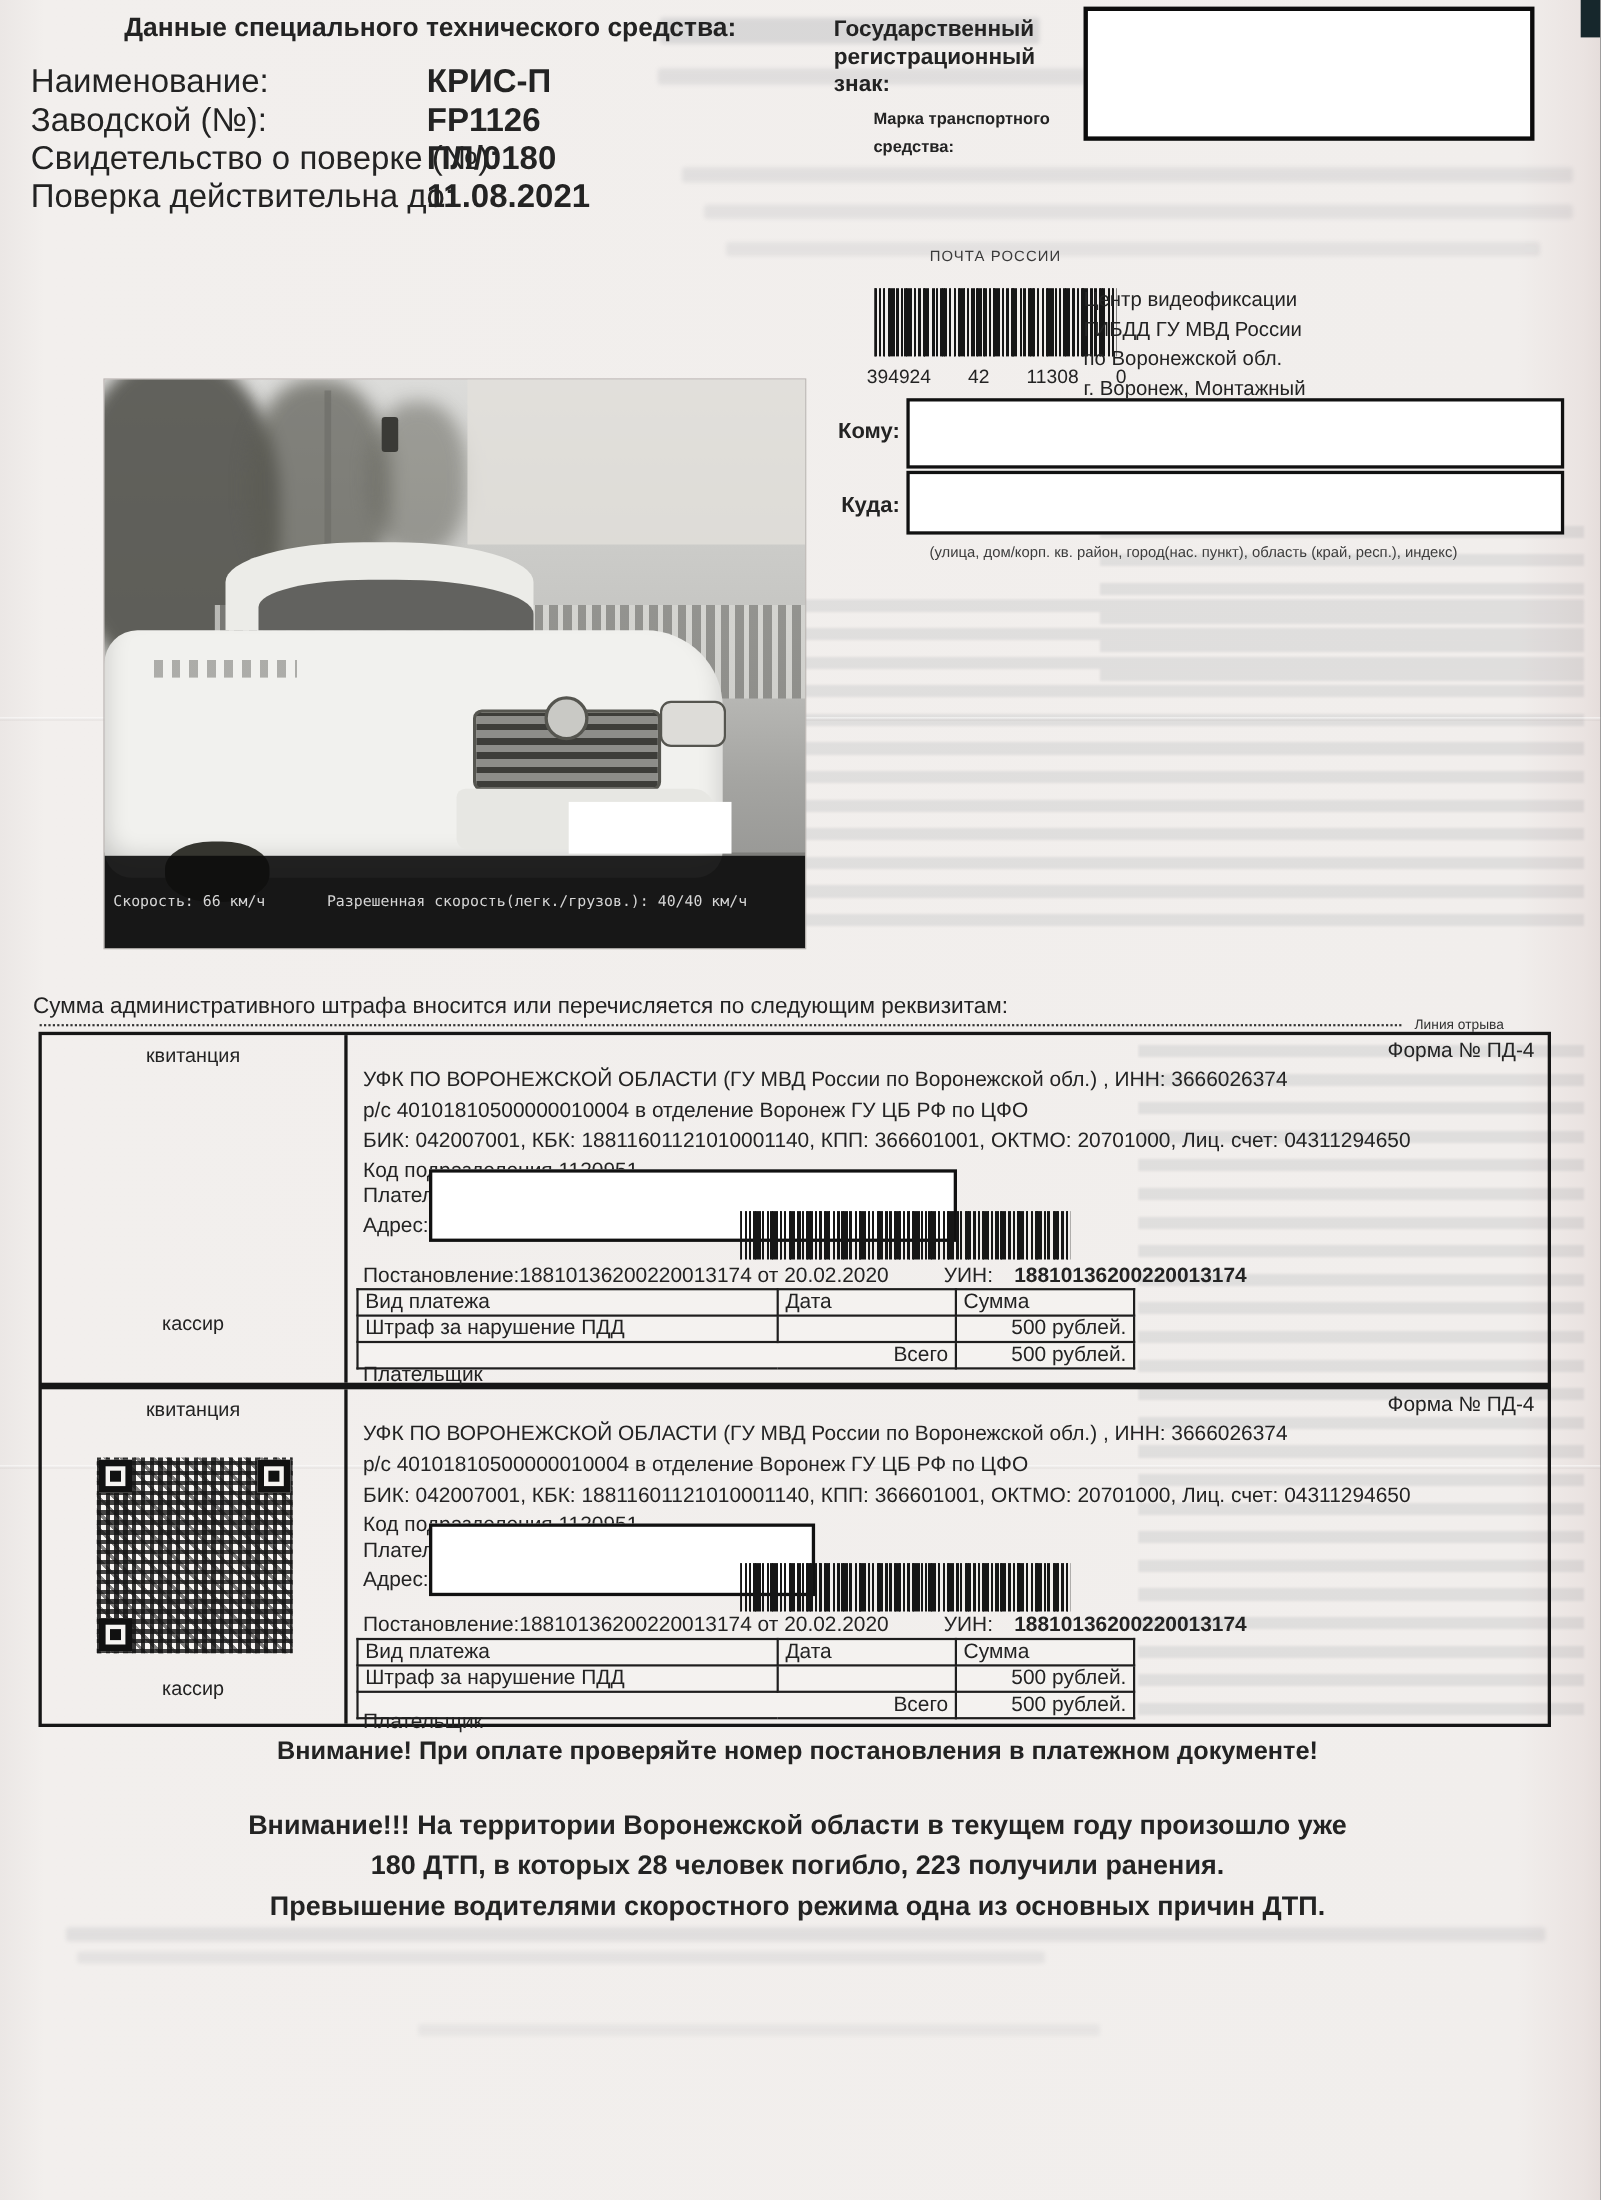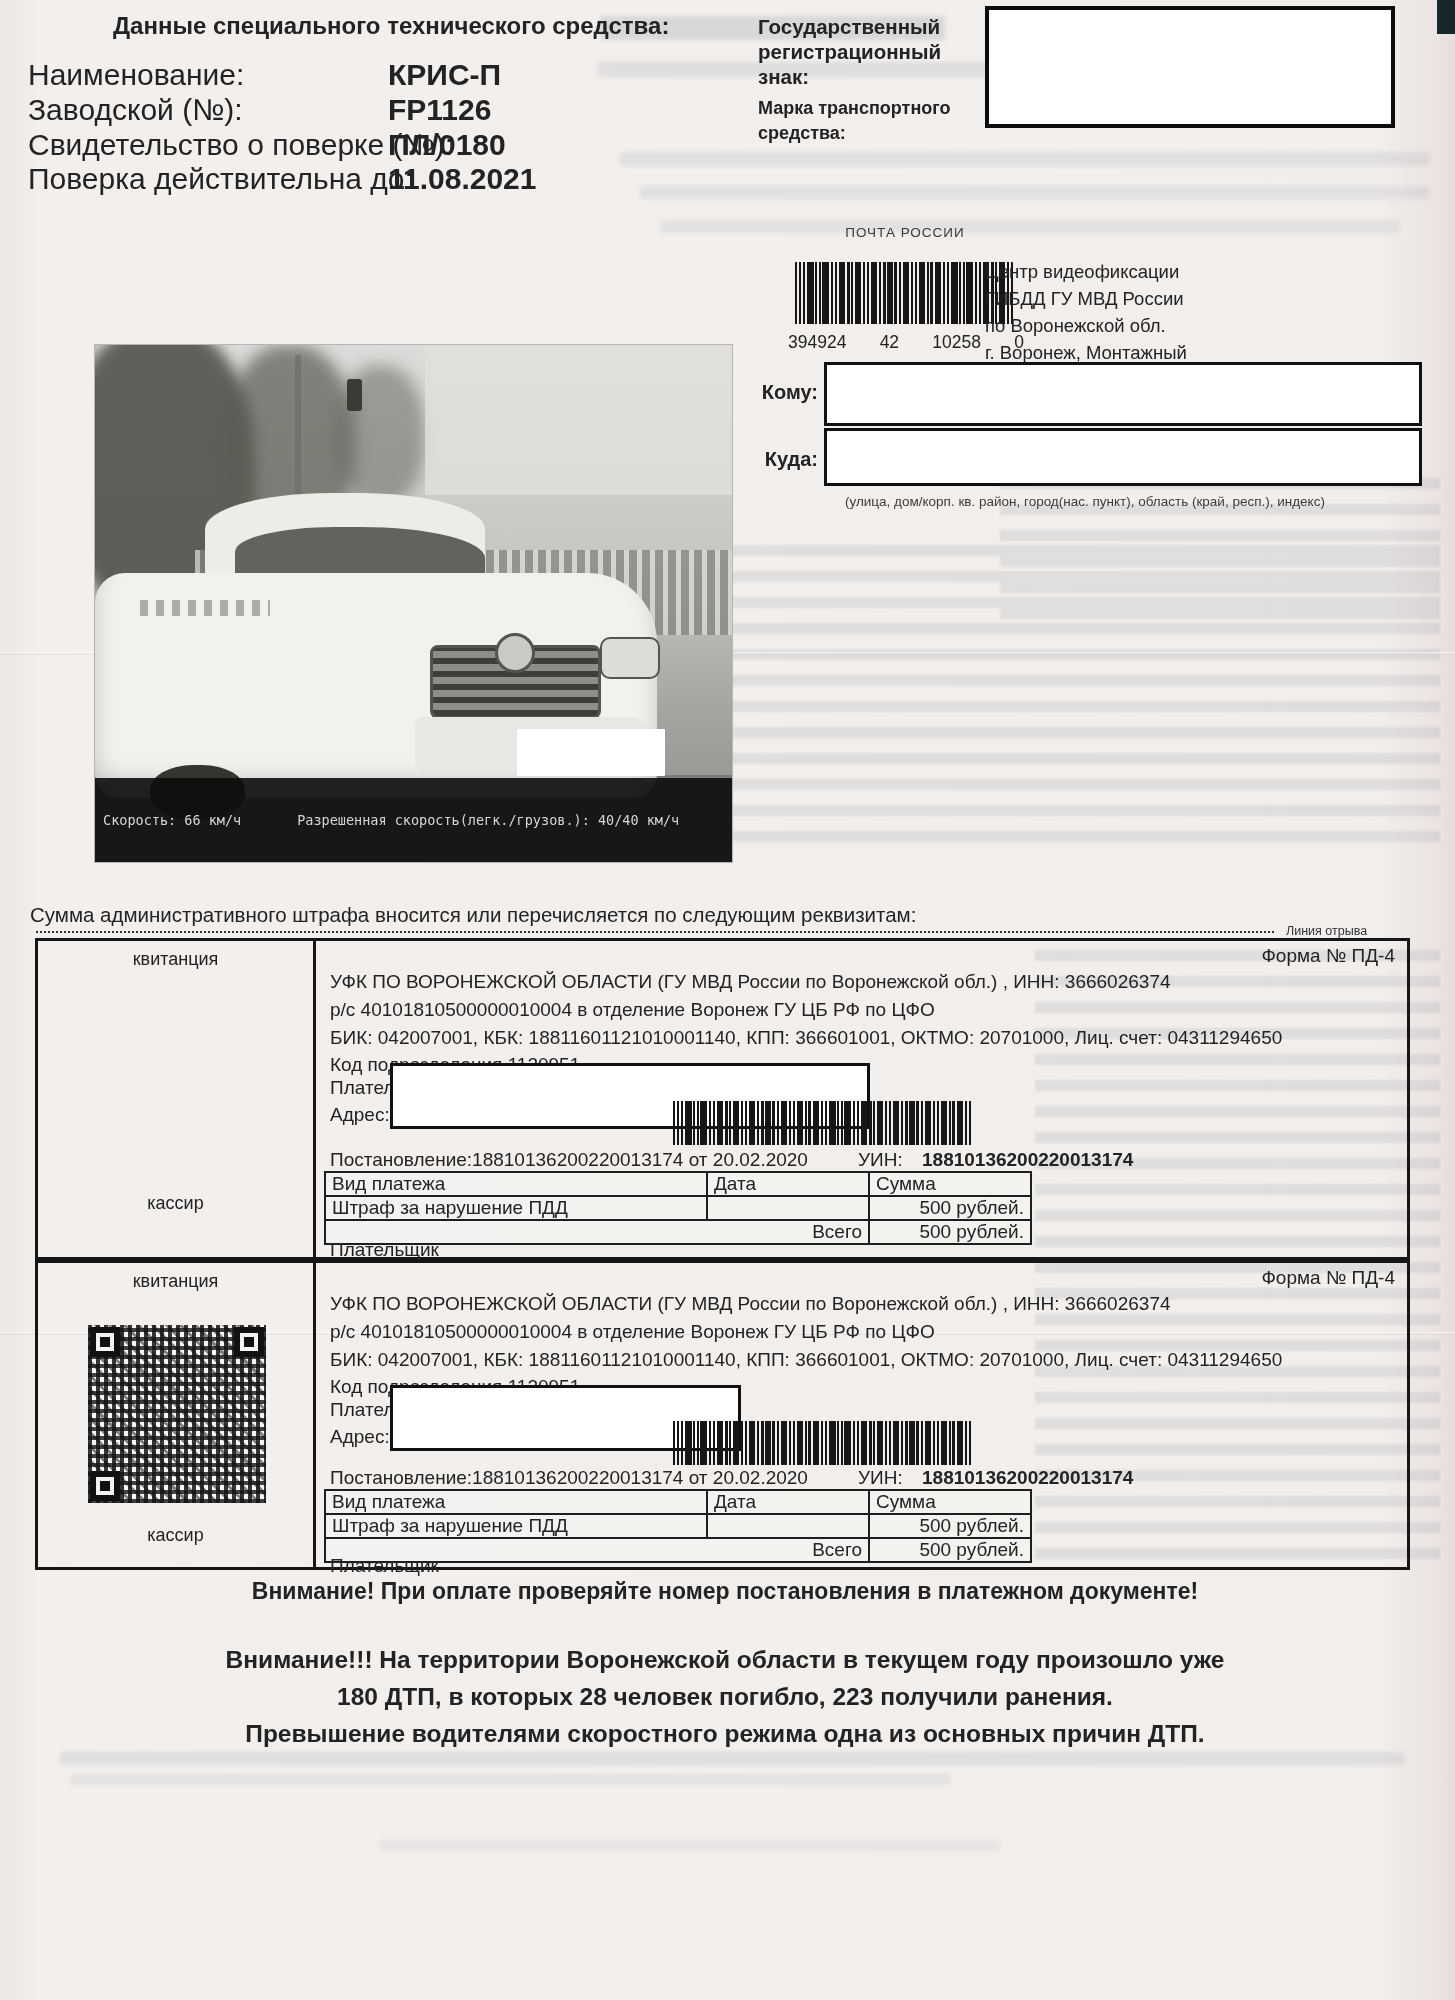--- a/index.html
+++ b/index.html
@@ -71,21 +71,21 @@
   <div class="abs dev-label" style="left:28px;top:58px;">Наименование:</div>
   <div class="abs dev-value b" style="left:388px;top:58px;">КРИС-П</div>
   <div class="abs dev-label" style="left:28px;top:93px;">Заводской (№):</div>
   <div class="abs dev-value b" style="left:388px;top:93px;">FP1126</div>
   <div class="abs dev-label" style="left:28px;top:128px;">Свидетельство о поверке (№):</div>
   <div class="abs dev-value b" style="left:388px;top:128px;">ПЛ/0180</div>
   <div class="abs dev-label" style="left:28px;top:162px;">Поверка действительна до:</div>
   <div class="abs dev-value b" style="left:388px;top:162px;">11.08.2021</div>
 
   <div class="abs b" style="left:758px;top:14px;width:205px;font-size:20.5px;line-height:25px;">Государственный регистрационный знак:</div>
-  <div class="abs b" style="left:758px;top:96px;width:205px;font-size:18px;line-height:25px;">Марка транспортного средства:</div>
+  <div class="abs b" style="left:794px;top:96px;width:205px;font-size:15px;line-height:25px;">Марка транспортного средства:</div>
   <div class="wbox" style="left:985px;top:6px;width:402px;height:114px;"></div>
 
 
   <div class="photo">
     <div class="abs" style="left:-30px;top:-20px;width:190px;height:290px;background:#50504a;border-radius:45%;filter:blur(7px);opacity:.88;"></div>
     <div class="abs" style="left:130px;top:0;width:130px;height:200px;background:#5c5c54;border-radius:45%;filter:blur(8px);opacity:.7;"></div>
     <div class="abs" style="left:240px;top:20px;width:90px;height:140px;background:#6a6a62;border-radius:45%;filter:blur(8px);opacity:.55;"></div>
     <div class="abs" style="left:330px;top:0;width:307px;height:150px;background:#e2e0db;opacity:.8;"></div>
     <div class="abs" style="left:200px;top:10px;width:6px;height:200px;background:#6a6a66;opacity:.6;"></div>
     <div class="abs" style="left:252px;top:34px;width:15px;height:32px;background:#3a3a36;border-radius:3px;"></div>
@@ -110,21 +110,21 @@
       
       
     </div>
   </div>
 
   <div class="abs" style="left:795px;top:225px;width:220px;text-align:center;font-size:13.5px;letter-spacing:1px;color:#3a3a3a;">ПОЧТА РОССИИ</div>
   <div class="abs bars" style="left:795px;top:262px;width:220px;height:62px;"></div>
   <div class="abs" style="left:788px;top:332px;width:236px;display:flex;justify-content:space-between;font-size:17.5px;">
     <span>394924</span>
     <span>42</span>
-    <span>10258</span>
+    <span>11308</span>
     <span>0</span>
   </div>
   <div class="abs" style="left:985px;top:258px;font-size:18.5px;line-height:27px;">
     <div>Центр видеофиксации</div>
     <div>ГИБДД ГУ МВД России</div>
     <div>по Воронежской обл.</div>
     <div>г. Воронеж, Монтажный</div>
     <div>проезд, 3Б</div>
     <div>394001, вес 15 гр</div>
   </div>

